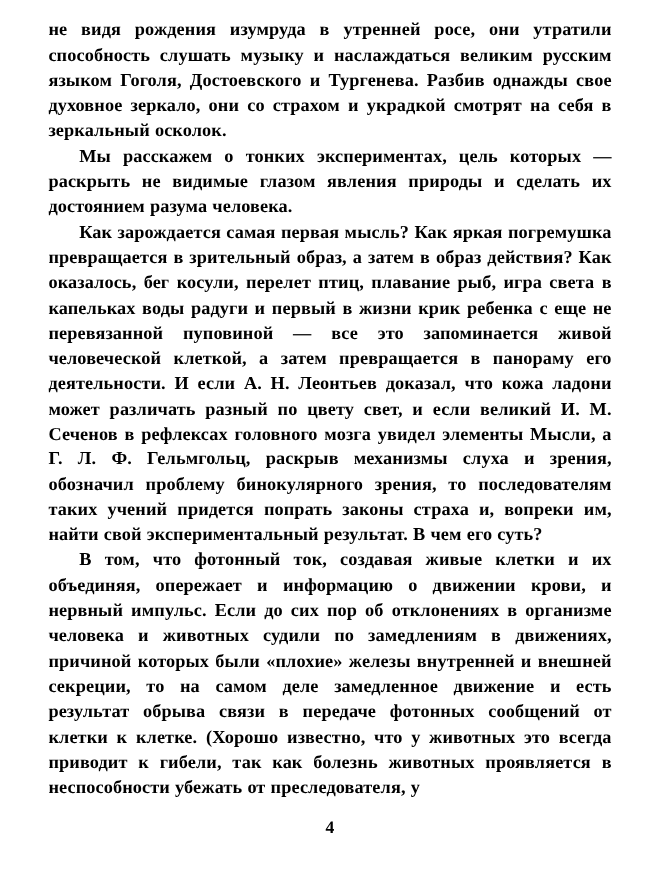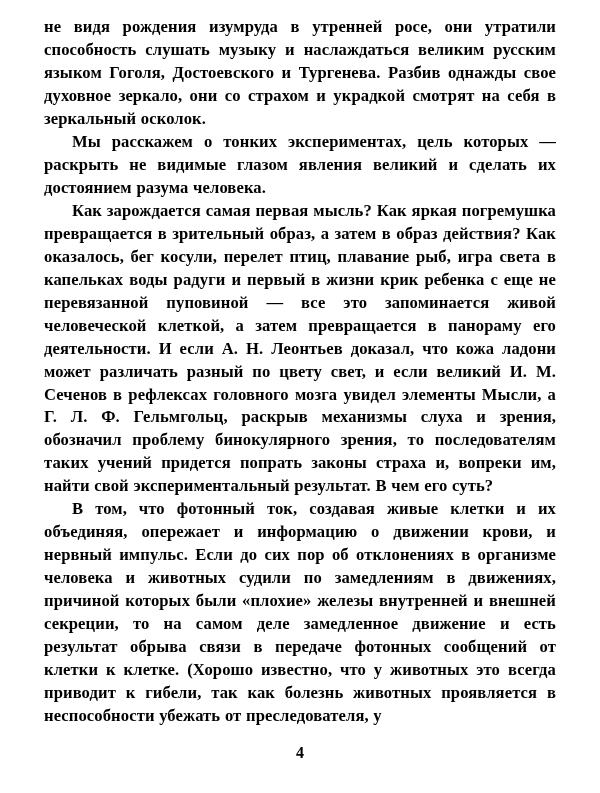--- a/index.html
+++ b/index.html
@@ -54,18 +54,18 @@
     font-weight: 700;
     font-family: "Liberation Serif", "DejaVu Serif", serif;
   }
 </style>
 </head>
 <body>
 
 <div class="page">
   <div class="body-text">
     <p>не видя рождения изумруда в утренней росе, они утратили способность слушать музыку и наслаждаться великим русским языком Гоголя, Достоевского и Тургенева. Разбив однажды свое духовное зеркало, они со страхом и украдкой смотрят на себя в зеркальный осколок.</p>
-    <p class="indent">Мы расскажем о тонких экспериментах, цель которых — раскрыть не видимые глазом явления великий и сделать их достоянием разума человека.</p>
+    <p class="indent">Мы расскажем о тонких экспериментах, цель которых — раскрыть не видимые глазом явления природы и сделать их достоянием разума человека.</p>
     <p class="indent">Как зарождается самая первая мысль? Как яркая погремушка превращается в зрительный образ, а затем в образ действия? Как оказалось, бег косули, перелет птиц, плавание рыб, игра света в капельках воды радуги и первый в жизни крик ребенка с еще не перевязанной пуповиной — все это запоминается живой человеческой клеткой, а затем превращается в панораму его деятельности. И если А. Н. Леонтьев доказал, что кожа ладони может различать разный по цвету свет, и если великий И. М. Сеченов в рефлексах головного мозга увидел элементы Мысли, а Г. Л. Ф. Гельмгольц, раскрыв механизмы слуха и зрения, обозначил проблему бинокулярного зрения, то последователям таких учений придется попрать законы страха и, вопреки им, найти свой экспериментальный результат. В чем его суть?</p>
     <p class="indent">В том, что фотонный ток, создавая живые клетки и их объединяя, опережает и информацию о движении крови, и нервный импульс. Если до сих пор об отклонениях в организме человека и животных судили по замедлениям в движениях, причиной которых были «плохие» железы внутренней и внешней секреции, то на самом деле замедленное движение и есть результат обрыва связи в передаче фотонных сообщений от клетки к клетке. (Хорошо известно, что у животных это всегда приводит к гибели, так как болезнь животных проявляется в неспособности убежать от преследователя, у</p>
   </div>
   <div class="page-number">4</div>
 </div>
 
 </body></html>

